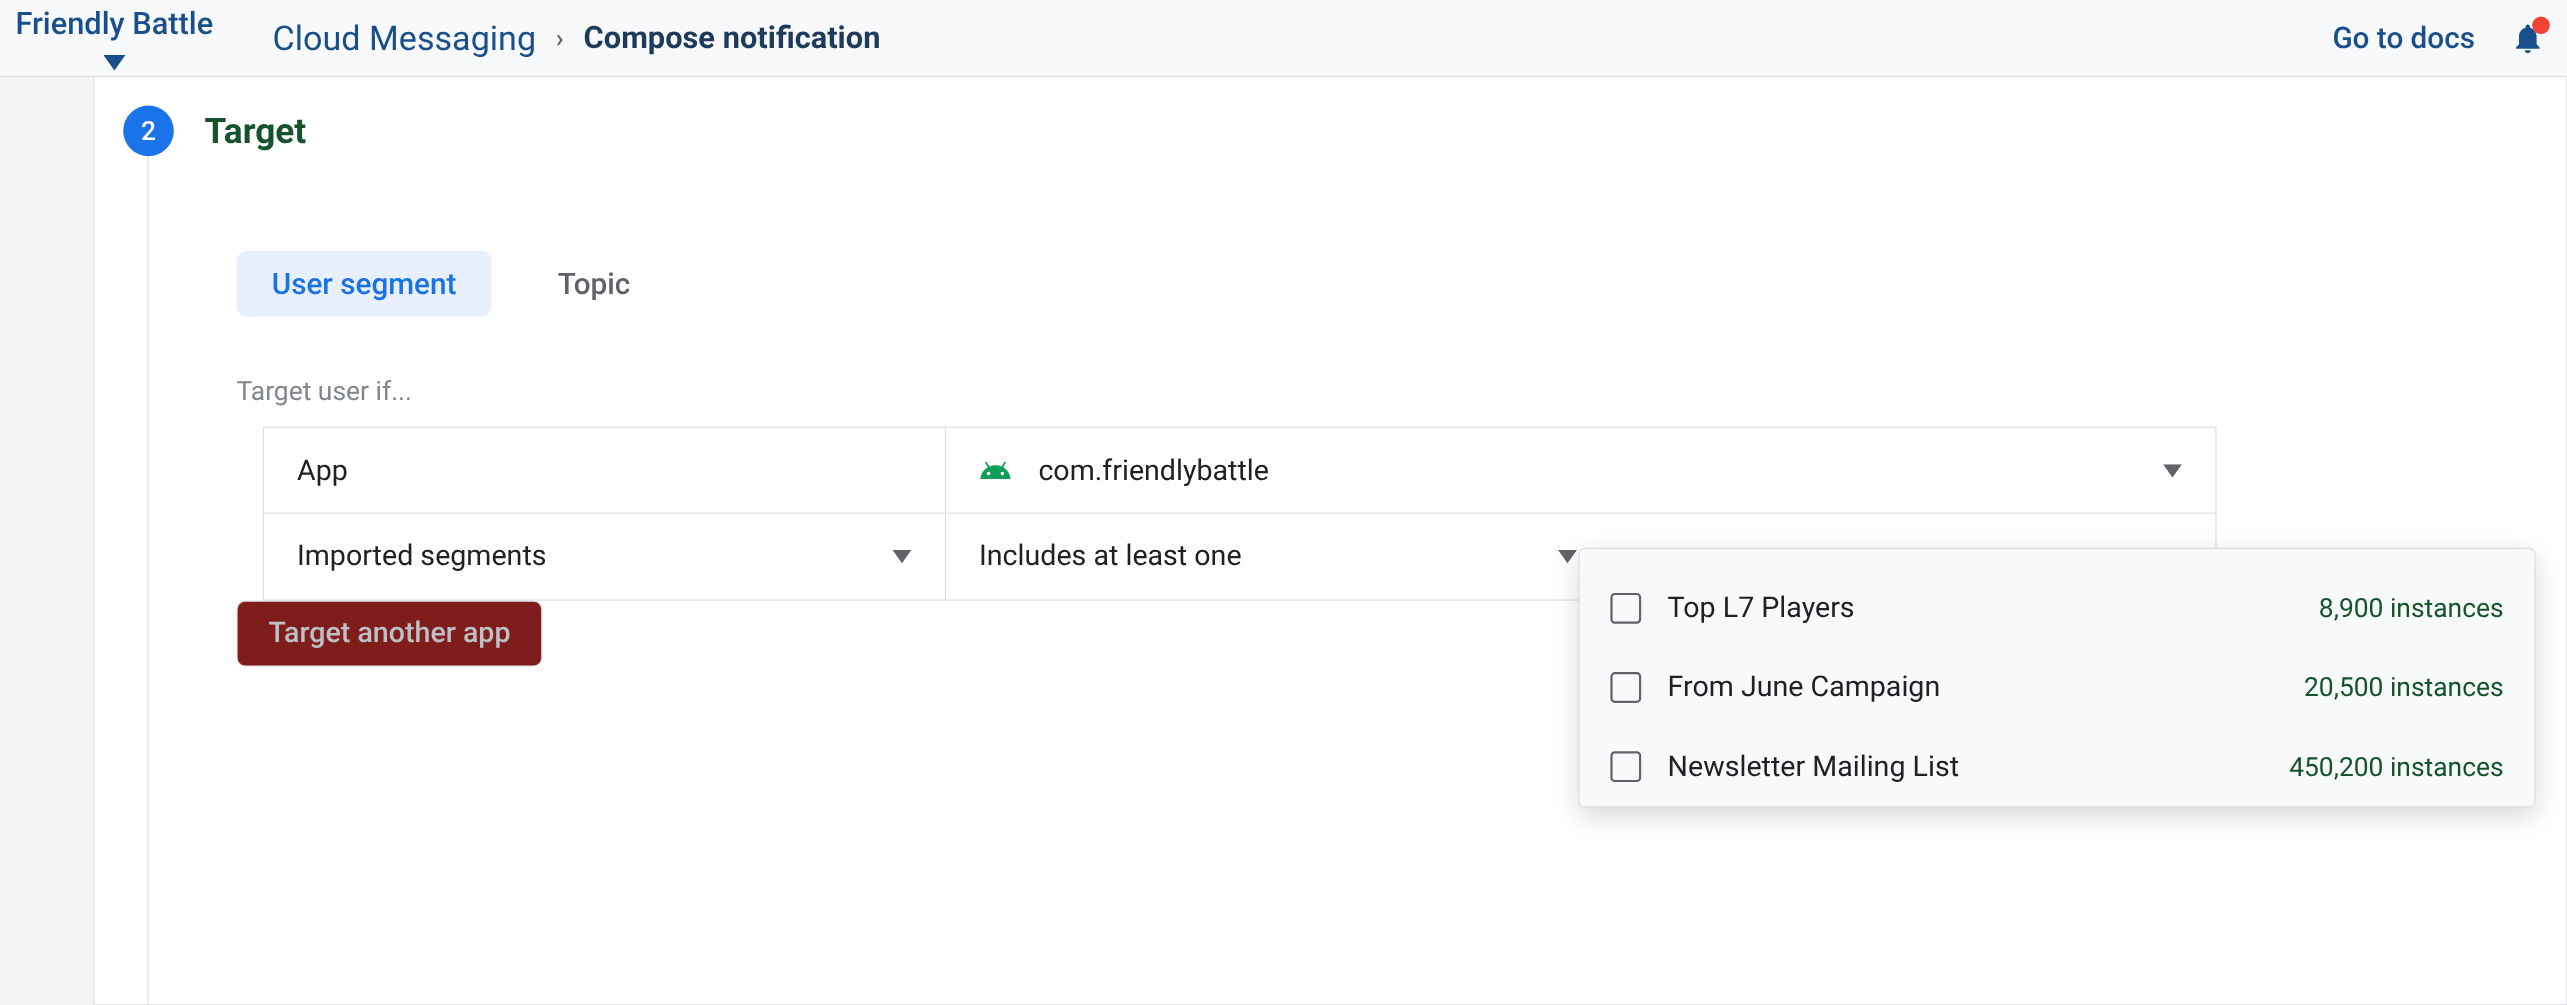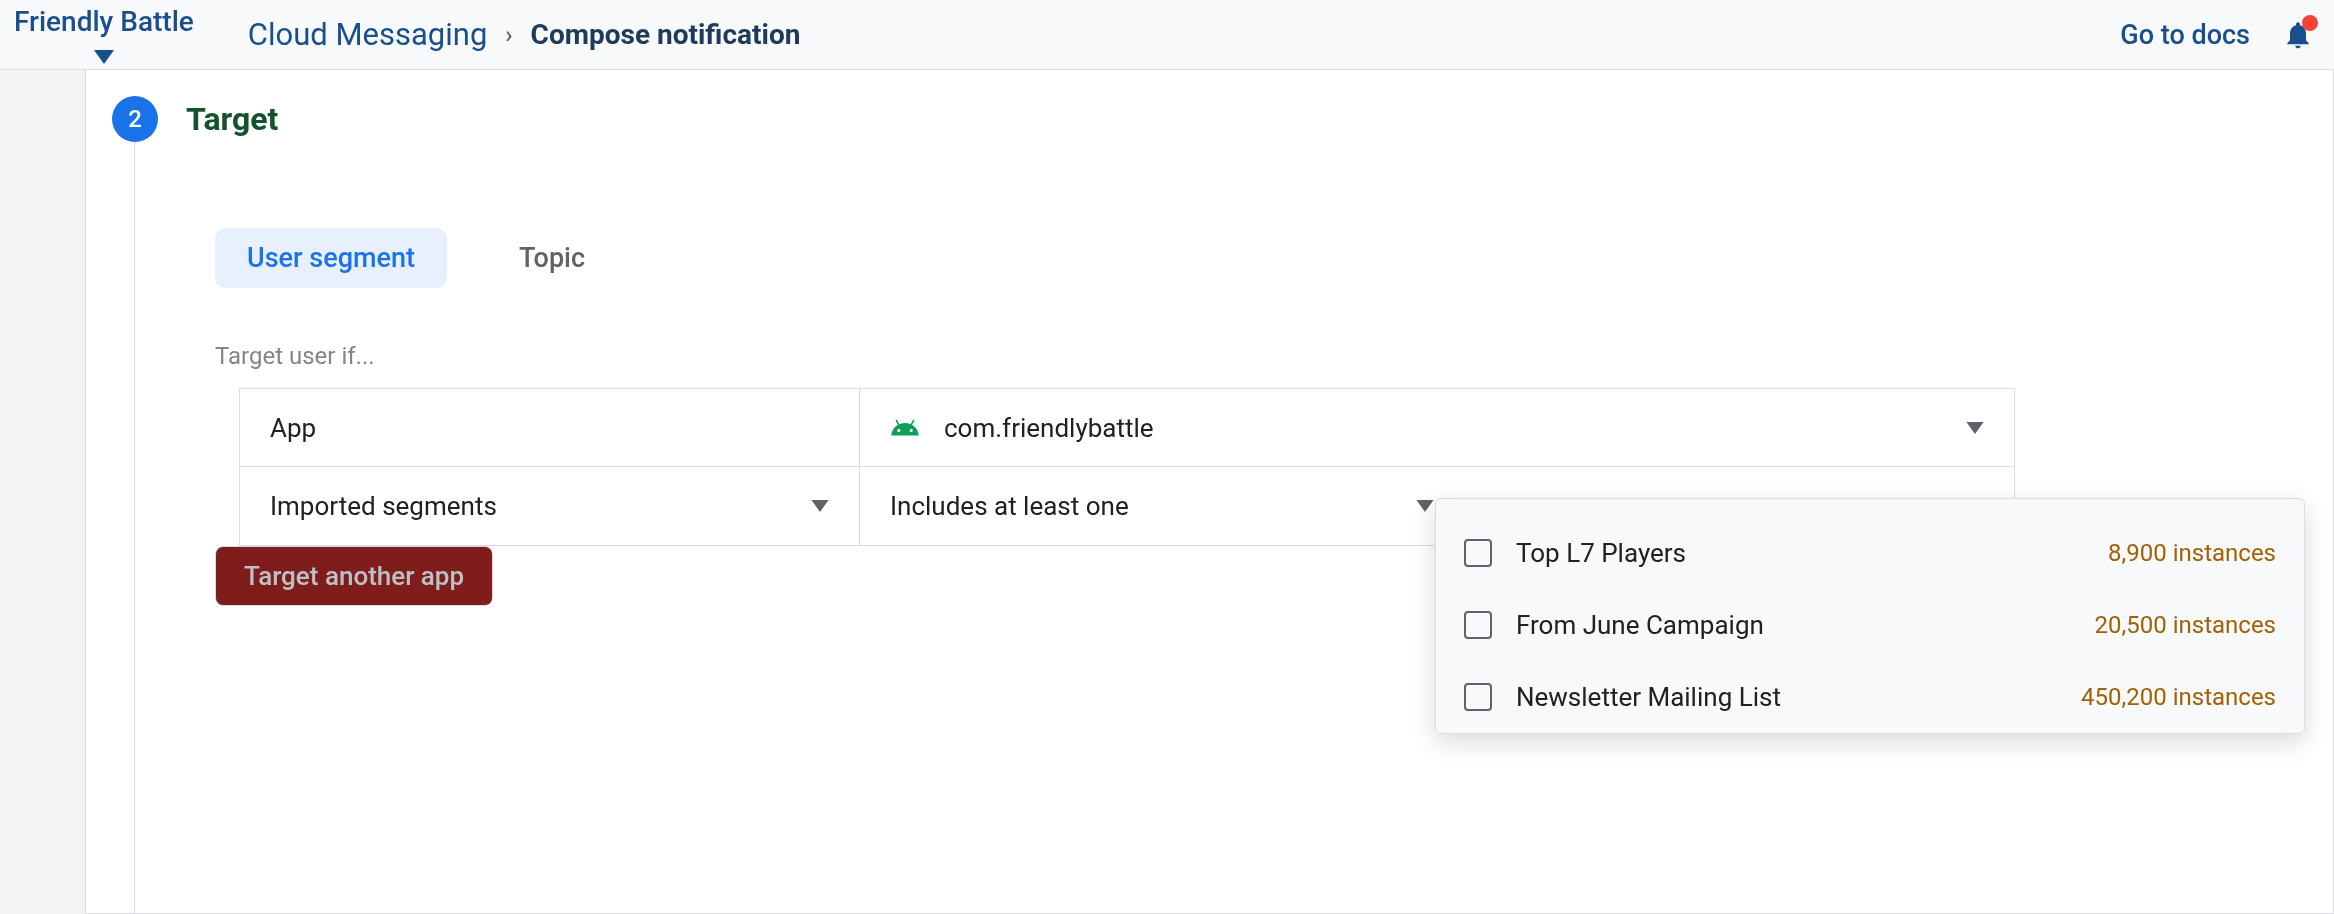--- a/index.html
+++ b/index.html
@@ -96,21 +96,21 @@
   }
   .step-title {
     font-size:32px;
     font-weight:700;
     color:#14532d;
   }
   .content {
     padding:130px 0 0 80px;
   }
   .tabs {
-    display:flex; gap:40px; margin-bottom:54px;
+    display:flex; gap:28px; margin-bottom:54px;
   }
   .tab {
     height:60px;
     padding:0 32px;
     display:flex; align-items:center;
     font-size:27px; font-weight:500;
     border-radius:10px;
     cursor:pointer;
   }
   .tab.active { background:#e8f0fe; color:#1a73e8; }
@@ -173,21 +173,21 @@
     cursor:pointer;
   }
   .chk {
     width:28px; height:28px;
     border:2.5px solid #5f6368;
     border-radius:4px;
     margin-right:24px;
     flex-shrink:0;
   }
   .seg-name { flex:1; font-size:26px; color:#202124; }
-  .seg-count { color:#a16207; font-size:24px; }
+  .seg-count { color:#14532d; font-size:24px; }
 </style>
 </head>
 <body>
 
 <div class="header">
   <div class="project">
     <span>Friendly Battle</span>
     <svg width="20" height="14" viewBox="0 0 10 7">
         <path d="M0 0 L10 0 L5 7 Z" fill="#1a4f8e"></path>
       </svg>

